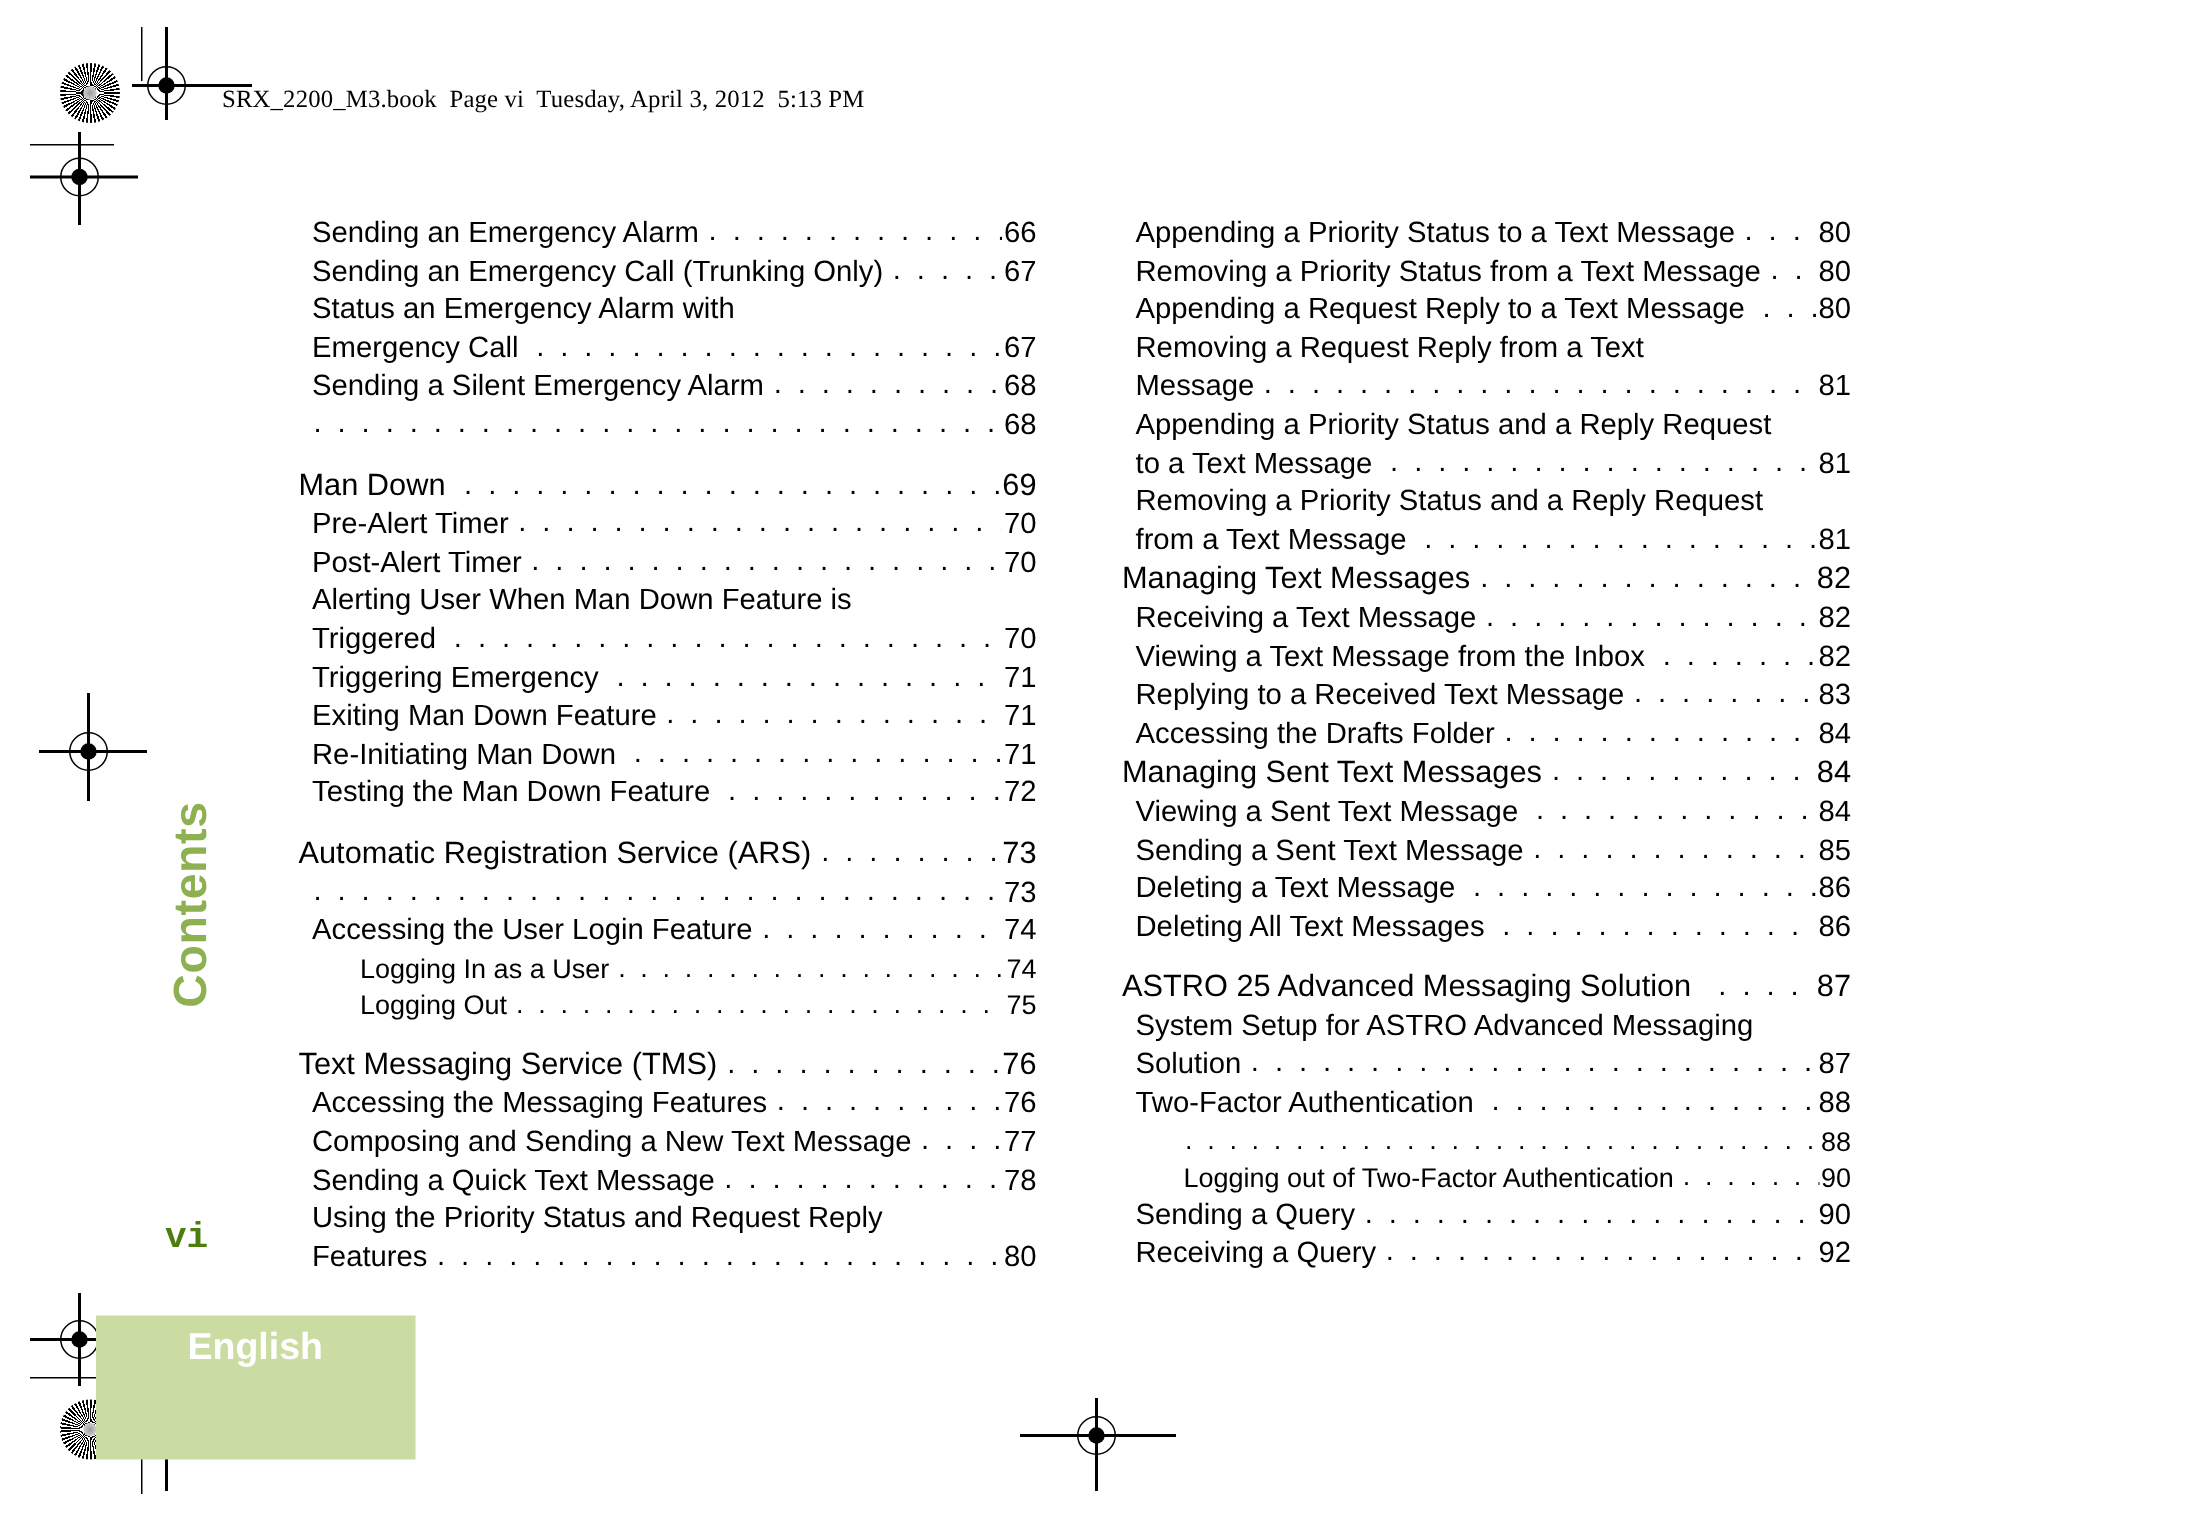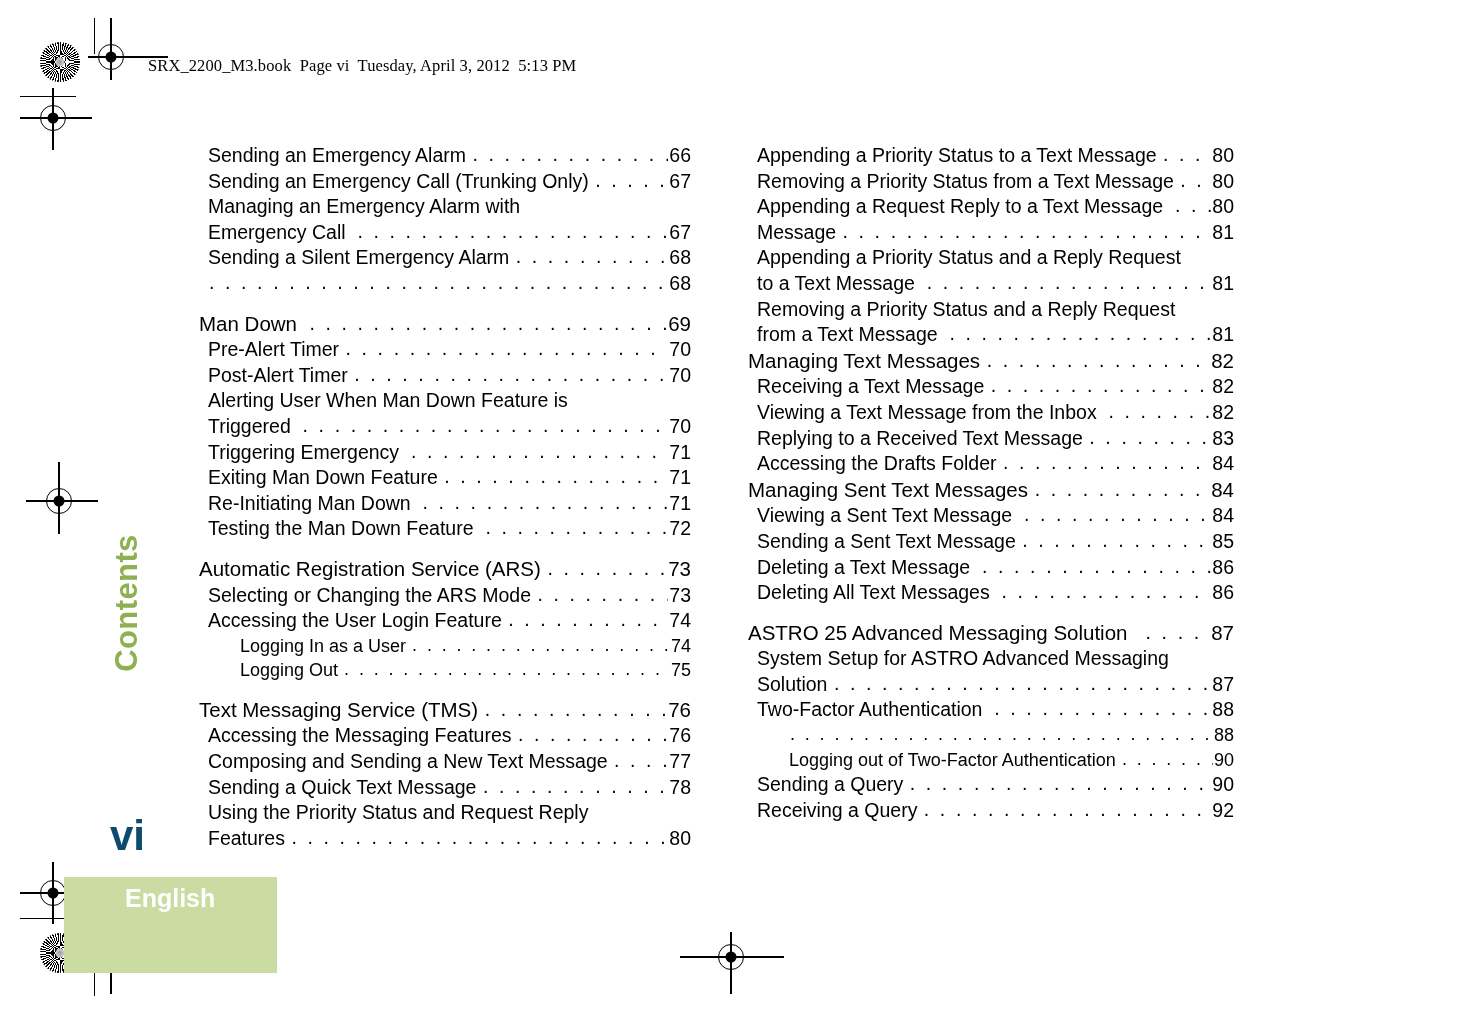--- a/index.html
+++ b/index.html
@@ -103,23 +103,24 @@
     transform-origin: center center;
     font-size: 31px;
     font-weight: bold;
     color: #8db150;
     letter-spacing: 0.4px;
   }
   #folio-number {
     position: absolute;
     left: 110px;
     top: 812px;
-    font-size: 42px;
+    font-size: 24px;
     font-weight: bold;
-    color: #0c4a6e;
+    color: #4d7c0f;
+    font-family: Liberation Mono, monospace;
   }
   #language-tab {
     position: absolute;
     left: 64px;
     top: 877px;
     width: 213px;
     height: 96px;
     background: #cbdca2;
   }
   #language-tab-label {
@@ -264,21 +265,21 @@
       </div>
       <div class="toc-entry lvl2">
         <div class="toc-row">
           <span class="toc-title">Sending an Emergency Call (Trunking Only) </span>
           <span class="toc-leader">. . . . . . . . . . . . . . . . . . . . . . . . . . . . . . . . . . . . . . . . . . . . . . . . . . . . . . . . . . . . . .</span>
           <span class="toc-page">67</span>
         </div>
       </div>
       <div class="toc-entry lvl2">
         <div class="toc-row">
-          <span class="toc-title">Managing an Emergency Alarm with</span>
+          <span class="toc-title">Status an Emergency Alarm with</span>
         </div>
       </div>
       <div class="toc-entry lvl2">
         <div class="toc-row">
           <span class="toc-title">Emergency Call  </span>
           <span class="toc-leader">. . . . . . . . . . . . . . . . . . . . . . . . . . . . . . . . . . . . . . . . . . . . . . . . . . . . . . . . . . . . . .</span>
           <span class="toc-page">67</span>
         </div>
       </div>
       <div class="toc-entry lvl2">
@@ -359,21 +360,20 @@
       <div class="group-gap"></div>
       <div class="toc-entry lvl1">
         <div class="toc-row">
           <span class="toc-title">Automatic Registration Service (ARS) </span>
           <span class="toc-leader">. . . . . . . . . . . . . . . . . . . . . . . . . . . . . . . . . . . . . . . . . . . . . . . . . . . . . . . . . . . . . .</span>
           <span class="toc-page">73</span>
         </div>
       </div>
       <div class="toc-entry lvl2">
         <div class="toc-row">
-          <span class="toc-title">Selecting or Changing the ARS Mode </span>
           <span class="toc-leader">. . . . . . . . . . . . . . . . . . . . . . . . . . . . . . . . . . . . . . . . . . . . . . . . . . . . . . . . . . . . . .</span>
           <span class="toc-page">73</span>
         </div>
       </div>
       <div class="toc-entry lvl2">
         <div class="toc-row">
           <span class="toc-title">Accessing the User Login Feature </span>
           <span class="toc-leader">. . . . . . . . . . . . . . . . . . . . . . . . . . . . . . . . . . . . . . . . . . . . . . . . . . . . . . . . . . . . . .</span>
           <span class="toc-page">74</span>
         </div>
@@ -451,20 +451,25 @@
       </div>
       <div class="toc-entry lvl2">
         <div class="toc-row">
           <span class="toc-title">Appending a Request Reply to a Text Message  </span>
           <span class="toc-leader">. . . . . . . . . . . . . . . . . . . . . . . . . . . . . . . . . . . . . . . . . . . . . . . . . . . . . . . . . . . . . .</span>
           <span class="toc-page">80</span>
         </div>
       </div>
       <div class="toc-entry lvl2">
         <div class="toc-row">
+          <span class="toc-title">Removing a Request Reply from a Text</span>
+        </div>
+      </div>
+      <div class="toc-entry lvl2">
+        <div class="toc-row">
           <span class="toc-title">Message </span>
           <span class="toc-leader">. . . . . . . . . . . . . . . . . . . . . . . . . . . . . . . . . . . . . . . . . . . . . . . . . . . . . . . . . . . . . .</span>
           <span class="toc-page">81</span>
         </div>
       </div>
       <div class="toc-entry lvl2">
         <div class="toc-row">
           <span class="toc-title">Appending a Priority Status and a Reply Request</span>
         </div>
       </div>

